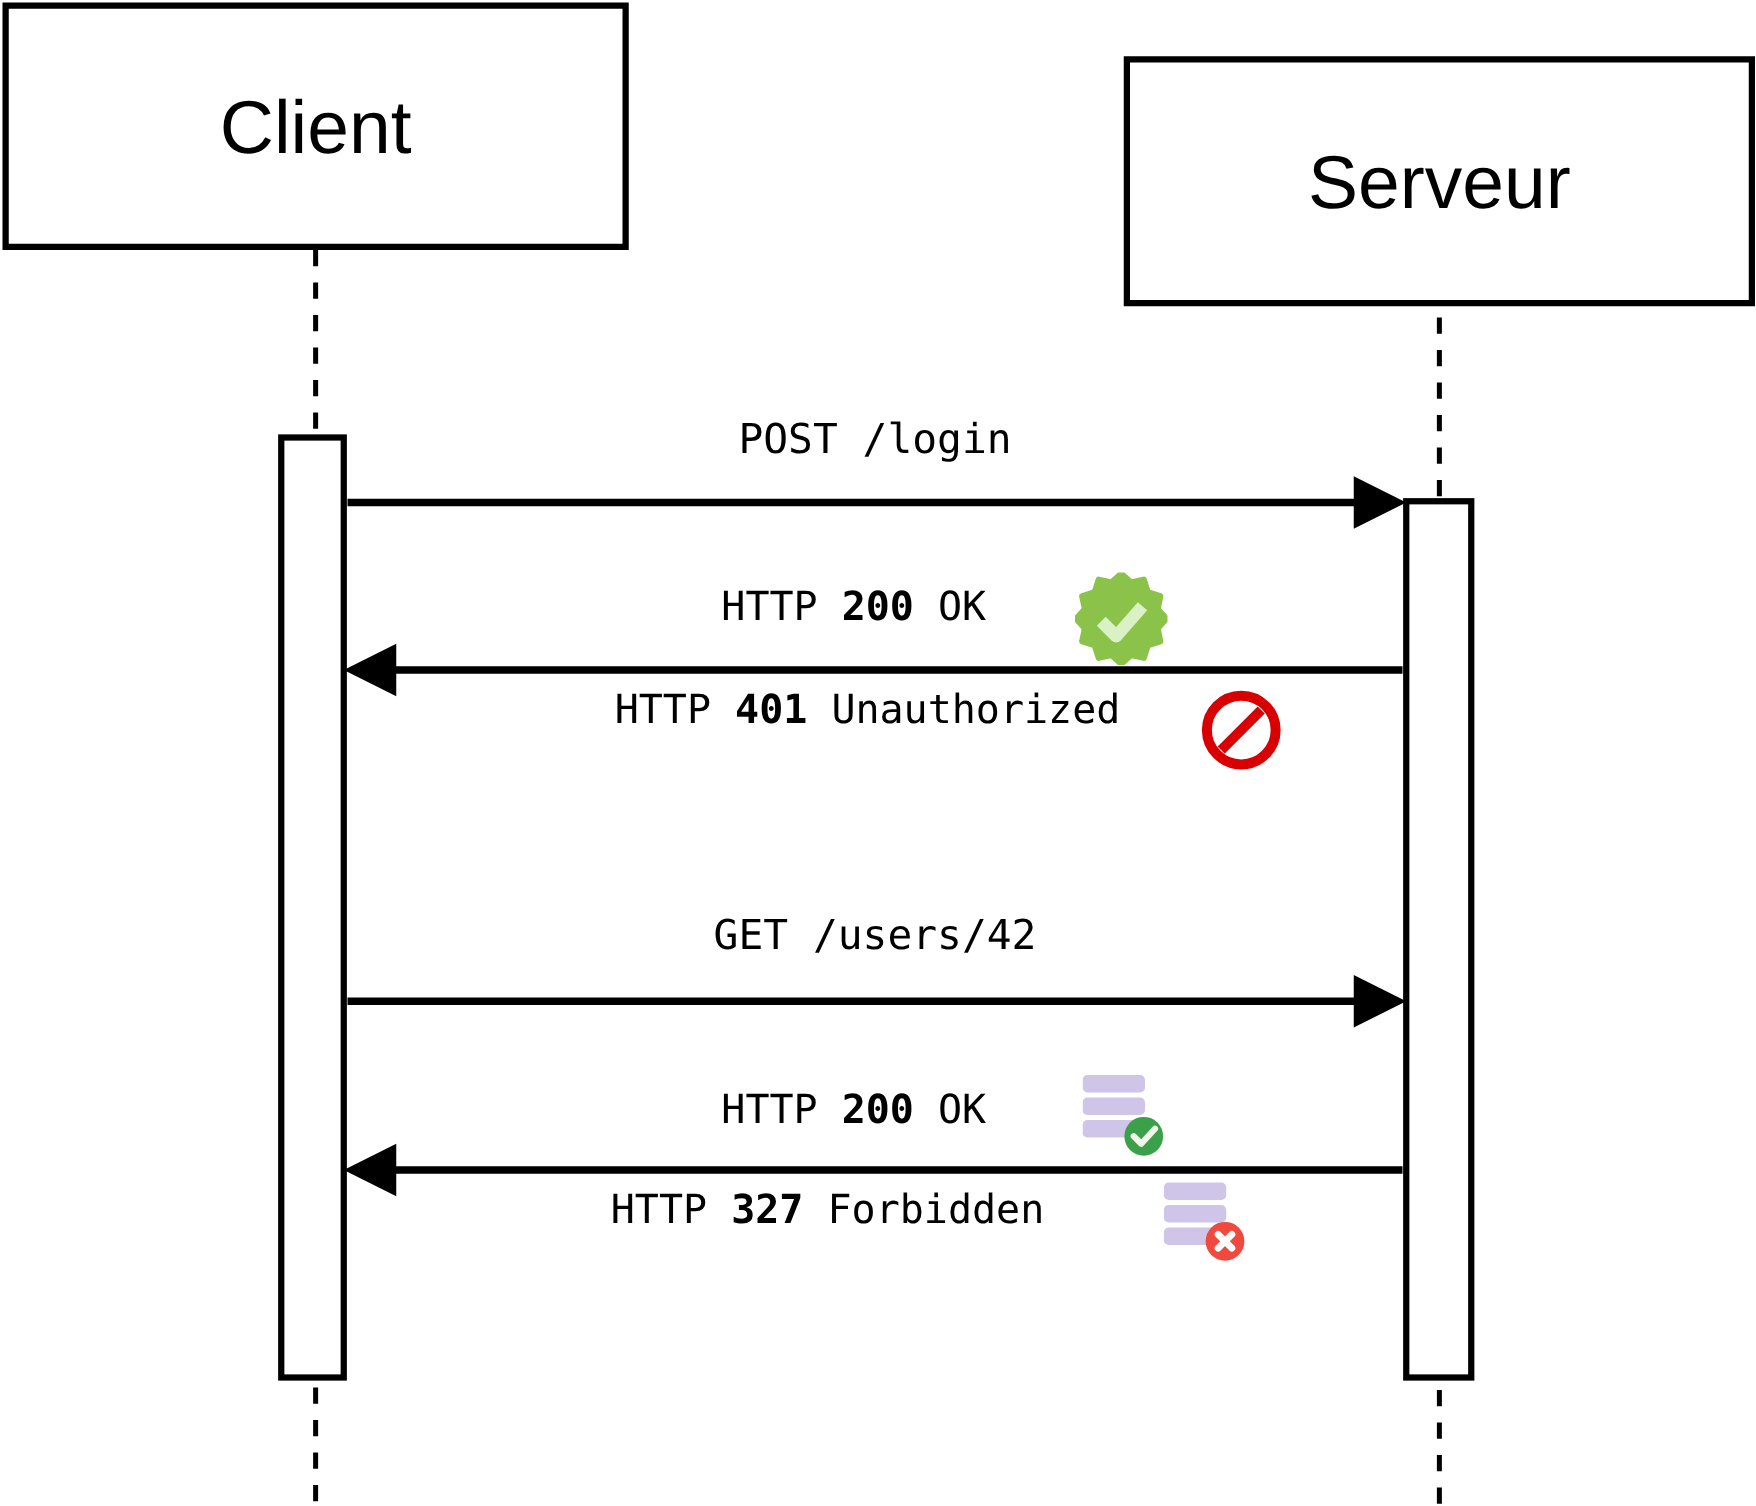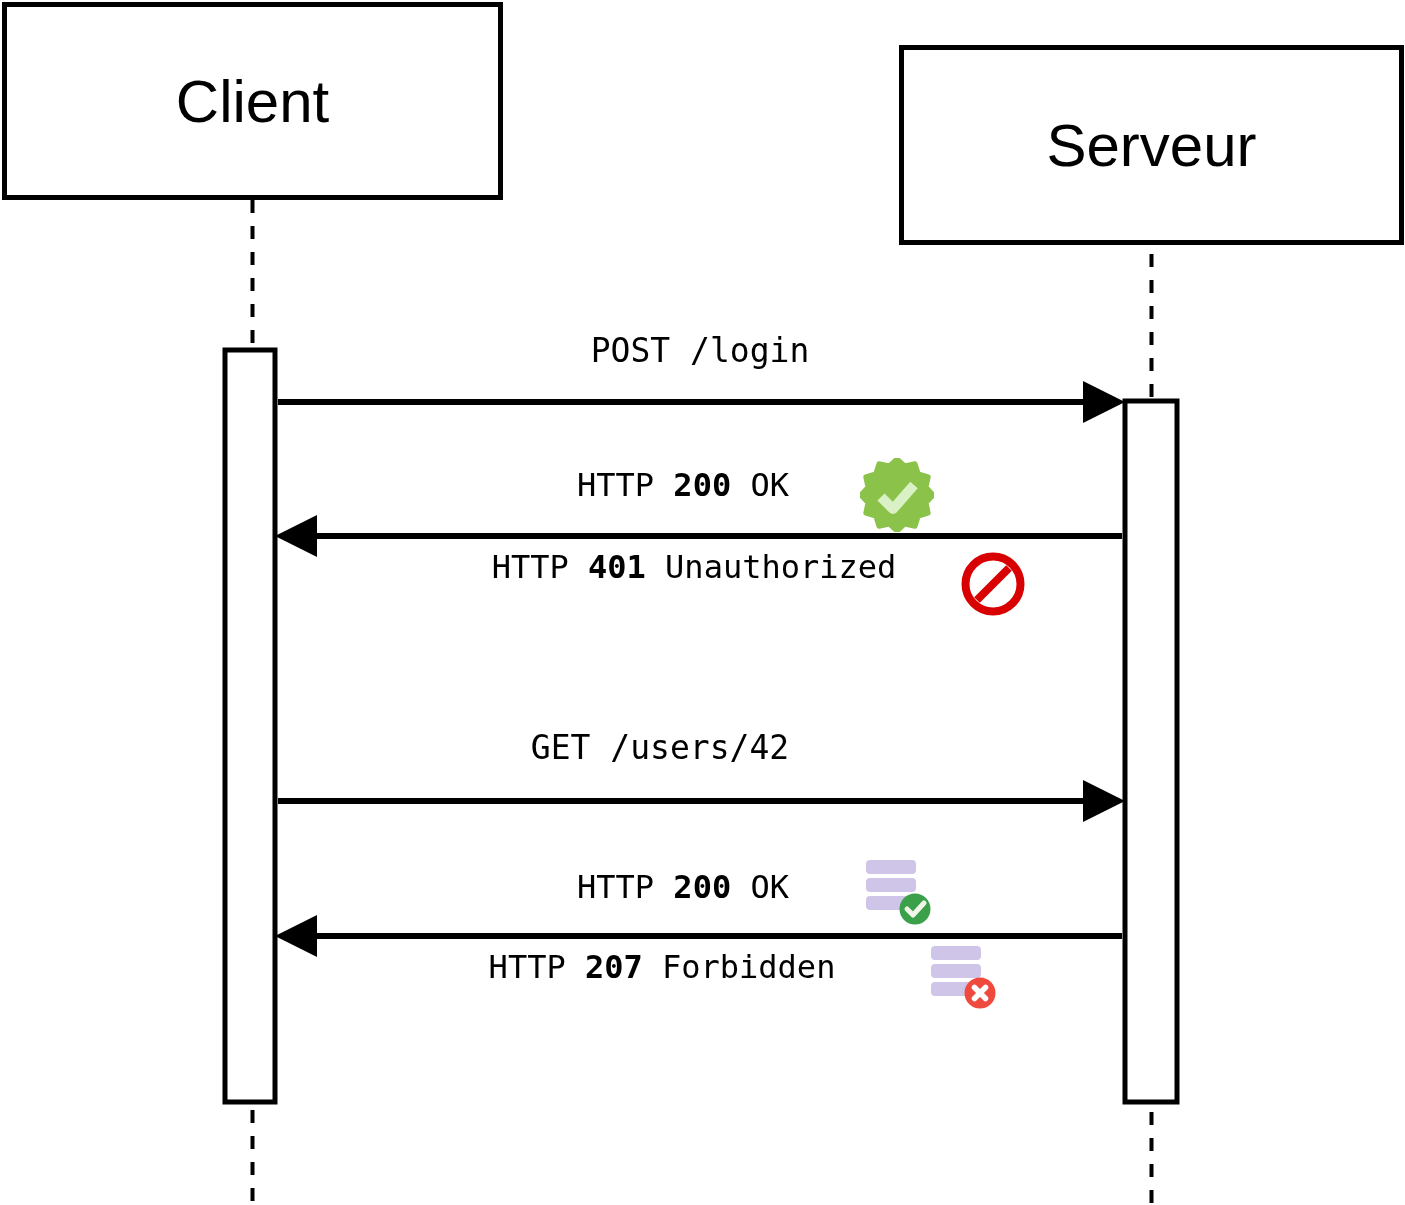--- a/index.html
+++ b/index.html
@@ -80,30 +80,30 @@
   </div>
 
   <div class="msg res" style="left:683px; top:467px;">
     <span>HTTP </span><b>200</b><span> OK</span>
   </div>
 
   <div class="msg res" style="left:658px; top:549px;margin-left:36px;">
     <span>HTTP </span><b>401</b><span> Unauthorized</span>
   </div>
 
-  <div class="msg req" style="left:660px; top:729px;">
+  <div class="msg req" style="left:700px; top:729px;">
     <span>GET /users/42</span>
   </div>
 
   <div class="msg res" style="left:683px; top:869px;">
     <span>HTTP </span><b>200</b><span> OK</span>
   </div>
 
   <div class="msg res" style="left:662px; top:949px;">
-    <span>HTTP </span><b>207</b><span> Forbidden</span>
+    <span>HTTP </span><b>327</b><span> Forbidden</span>
   </div>
 
   <svg class="icon" style="left:860px; top:458px;" width="74" height="74" viewBox="0 0 74 74">
     <polygon points="73,37 66,44.8 68.2,55 58.2,58.2 55,68.2 44.8,66 37,73 29.2,66 19,68.2 15.8,58.2 5.8,55 8,44.8 1,37 8,29.2 5.8,19 15.8,15.8 19,5.8 29.2,8 37,1 44.8,8 55,5.8 58.2,15.8 68.2,19 66,29.2" stroke-linejoin="round" stroke-width="5" fill="#8bc34a" stroke="#8bc34a"></polygon>
     <path d="M 21,39 L 33,51 L 54,27" fill="none" stroke-width="10" stroke-linejoin="round" stroke="#d9f1c4"></path>
   </svg>
 
   <svg class="icon" style="left:958px; top:549px;" width="70" height="70" viewBox="0 0 70 70">
     <circle cx="35" cy="35" r="27.5" fill="none" stroke-width="8" stroke="#d80000"></circle>
     <line x1="51" y1="19" x2="19" y2="51" stroke-width="8" stroke="#d80000"></line>

